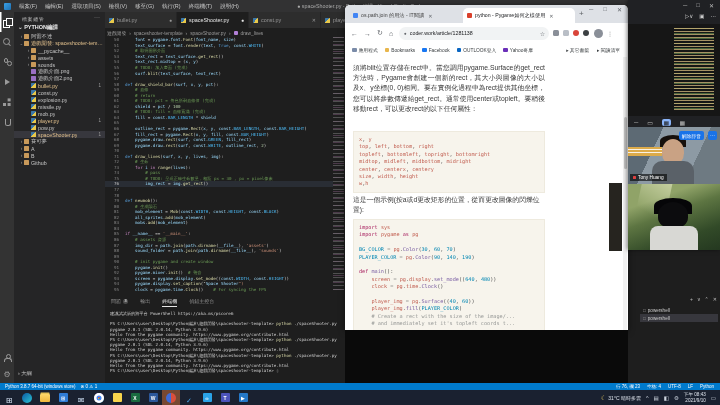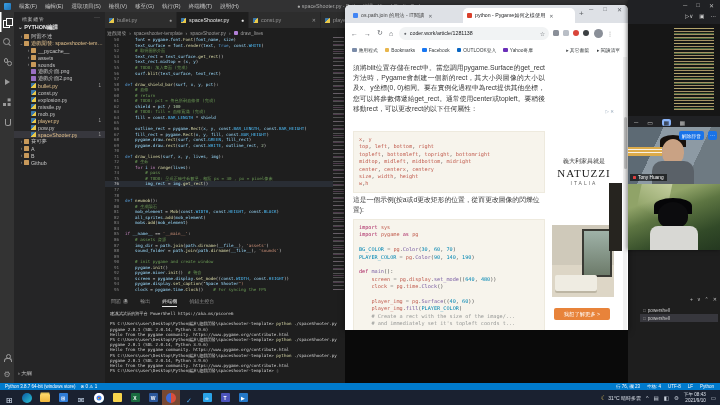--- a/index.html
+++ b/index.html
@@ -632,31 +632,20 @@
           <div class="cbl"></div>
           <div class="cbl"><span style="color:#a71d5d">def</span> <span style="color:#795da3">main</span><span style="color:#555">():</span></div>
           <div class="cbl">    <span style="color:#c05b4d">screen</span> <span style="color:#555">=</span> <span style="color:#c05b4d">pg</span><span style="color:#555">.</span><span style="color:#c05b4d">display</span><span style="color:#555">.</span><span style="color:#795da3">set_mode</span><span style="color:#555">((</span><span style="color:#0086b3">640</span><span style="color:#555">,</span> <span style="color:#0086b3">480</span><span style="color:#555">))</span></div>
           <div class="cbl">    <span style="color:#c05b4d">clock</span> <span style="color:#555">=</span> <span style="color:#c05b4d">pg</span><span style="color:#555">.</span><span style="color:#c05b4d">time</span><span style="color:#555">.</span><span style="color:#795da3">Clock</span><span style="color:#555">()</span></div>
           <div class="cbl"></div>
           <div class="cbl">    <span style="color:#c05b4d">player_img</span> <span style="color:#555">=</span> <span style="color:#c05b4d">pg</span><span style="color:#555">.</span><span style="color:#795da3">Surface</span><span style="color:#555">((</span><span style="color:#0086b3">40</span><span style="color:#555">,</span> <span style="color:#0086b3">60</span><span style="color:#555">))</span></div>
           <div class="cbl">    <span style="color:#c05b4d">player_img</span><span style="color:#555">.</span><span style="color:#795da3">fill</span><span style="color:#555">(</span><span style="color:#0086b3">PLAYER_COLOR</span><span style="color:#555">)</span></div>
           <div class="cbl">    <span style="color:#969896"># Create a rect with the size of the image/...</span></div>
           <div class="cbl">    <span style="color:#969896"># and immediately set it's topleft coords t...</span></div>
         </div>
-      <div id="adcol">
-        <div id="adchoices">▷ ✕</div>
-        <div id="ad-tagline">義大利家具就是</div>
-        <div id="ad-brand">NATUZZI</div>
-        <div id="ad-sub">ITALIA</div>
-        <div id="ad-photo">
-          <div class="win"></div>
-          <div class="sofa"></div>
-        </div>
-        <div id="ad-cta">我想了解更多 &gt;</div>
-      </div>
       <div id="ad-strip"></div>
       <div id="bscroll">
           <div class="thumb"></div>
         </div>
     </div>
   </div>
 
   <div id="meet" class="abs">
     <div id="meet-ctl">
       <span>─</span>

